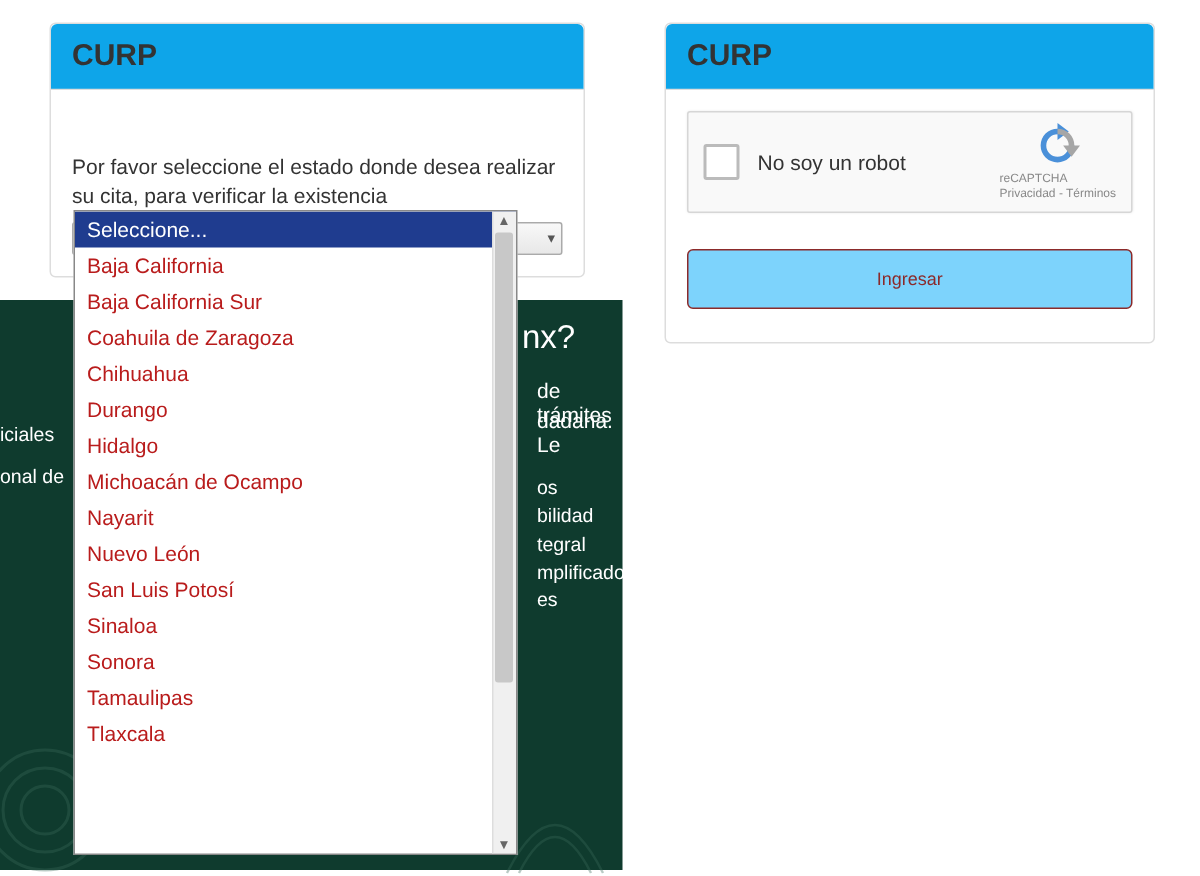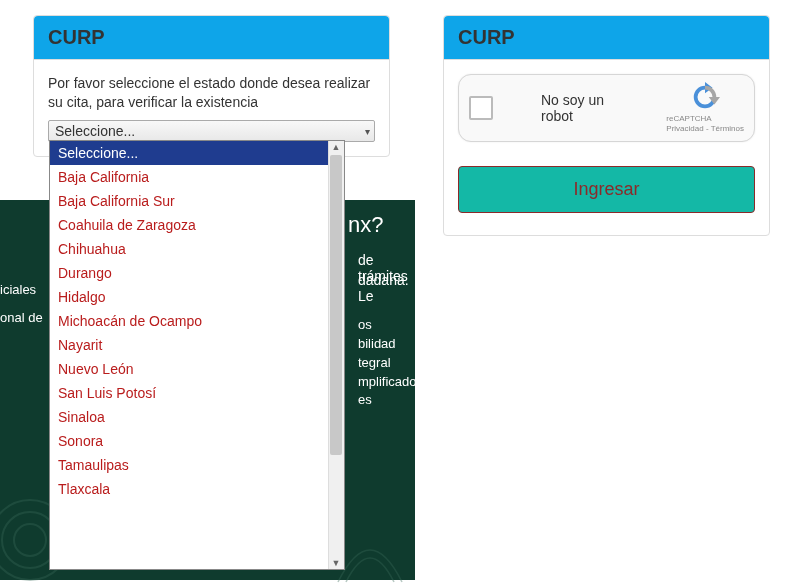--- a/index.html
+++ b/index.html
@@ -27,20 +27,21 @@
       border-radius: 4px 4px 0 0;
     }
     .panel-body {
       padding: 14px;
     }
     .instruction {
       font-size: 14px;
       color: #333333;
       line-height: 1.35;
       margin-bottom: 8px;
+      margin-top: 28px;
     }
     .select-box {
       position: relative;
       width: 100%;
       border: 1px solid #aaaaaa;
       background: linear-gradient(#f8f8f8, #e8e8e8);
       font-size: 14px;
       color: #333333;
       padding: 2px 20px 2px 6px;
       border-radius: 2px;
@@ -146,28 +147,27 @@
       padding: 6px 8px;
       font-size: 15px;
       border: 1px solid #cccccc;
       color: #999999;
       margin-bottom: 12px;
     }
     .curp-input::placeholder { color: #999999; }
     .recaptcha {
       border: 1px solid #d6d6d6;
       background: #f9f9f9;
-      border-radius: 13px;
+      border-radius: 2px;
       height: 68px;
       display: flex;
       align-items: center;
       padding: 0 10px;
       margin-bottom: 24px;
       box-shadow: 0 0 2px rgba(0,0,0,0.08);
-      gap: 36px;
     }
     .recaptcha-check {
       width: 24px;
       height: 24px;
       border: 2px solid #bbbbbb;
       border-radius: 2px;
       background: #ffffff;
       margin-right: 12px;
       flex-shrink: 0;
     }
@@ -181,22 +181,22 @@
       font-size: 8px;
       color: #888;
       line-height: 1.25;
     }
     .recaptcha-right svg { display: block; margin: 0 auto 2px; }
     .ingresar-btn {
       display: block;
       width: 100%;
       border: 1px solid #8b2a2a;
       color: #8b2a2a;
-      background: #14b8a6;
-      font-size: 18px;
+      background: #7dd3fc;
+      font-size: 12px;
       padding: 12px 0;
       border-radius: 4px;
       text-align: center;
       cursor: pointer;
     }
     .panel-right .panel-body { padding: 14px 14px 22px; }
     .deco {
       position: absolute;
       bottom: -10px;
       left: -20px;

